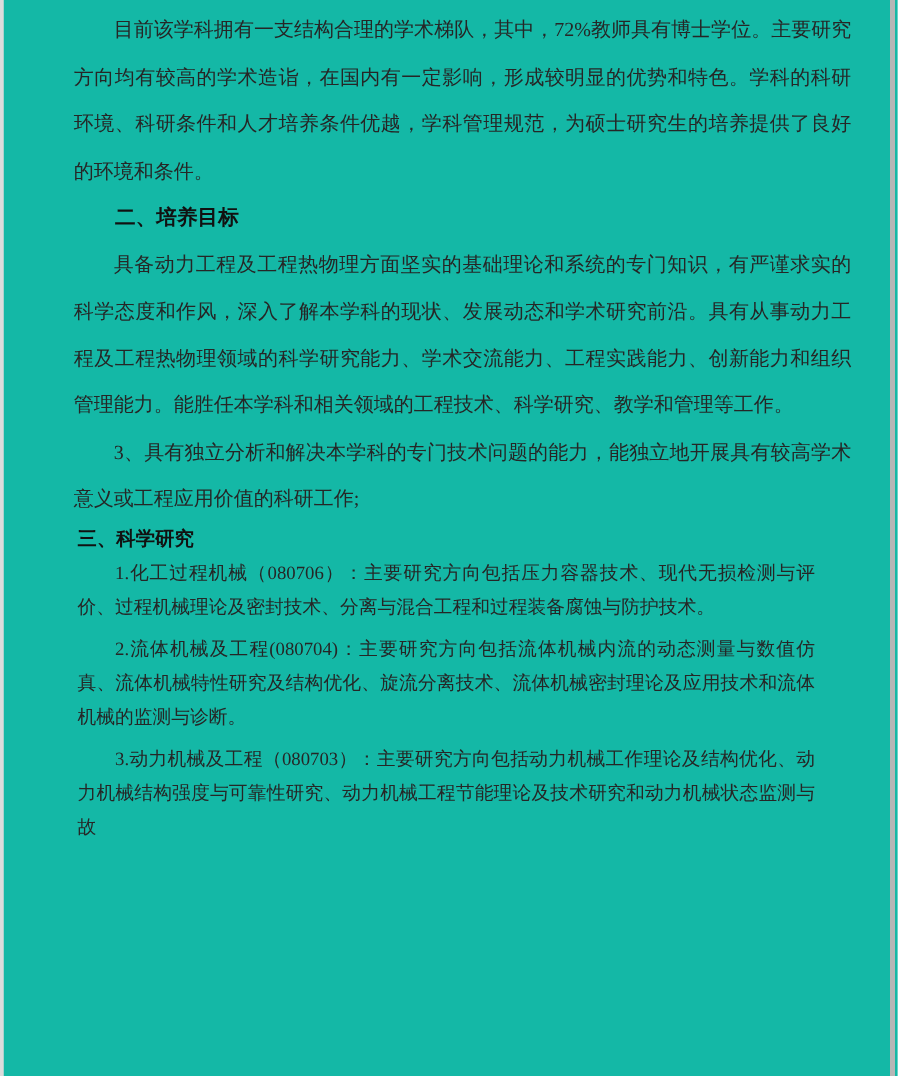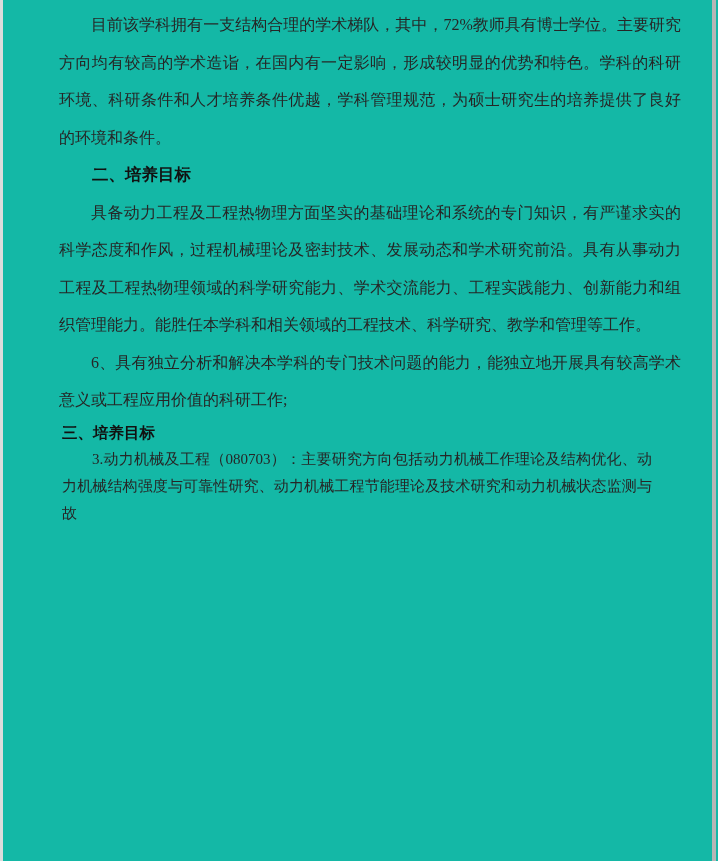--- a/index.html
+++ b/index.html
@@ -45,21 +45,21 @@
     font-size: 16px;
     line-height: 37.5px;
     text-align: justify;
     text-justify: inter-ideograph;
   }
   .block-upper p {
     margin: 0;
     text-indent: 2em;
   }
   .heading {
-    font-family: Liberation Sans, sans-serif;
+    font-family: Liberation Mono, monospace;
     font-weight: bold;
     color: #111111;
     text-indent: 0;
     margin: 0;
   }
   .heading-2 {
     font-size: 16.5px;
     line-height: 37.5px;
   }
   
@@ -86,28 +86,30 @@
 
 <div class="page">
 
   <div class="content">
 
     <div class="block-upper">
       <p>目前该学科拥有一支结构合理的学术梯队，其中，72%教师具有博士学位。主要研究方向均有较高的学术造诣，在国内有一定影响，形成较明显的优势和特色。学科的科研环境、科研条件和人才培养条件优越，学科管理规范，为硕士研究生的培养提供了良好的环境和条件。</p>
 
       <p class="heading heading-2">二、培养目标</p>
 
-      <p>具备动力工程及工程热物理方面坚实的基础理论和系统的专门知识，有严谨求实的科学态度和作风，过程机械理论及密封技术、发展动态和学术研究前沿。具有从事动力工程及工程热物理领域的科学研究能力、学术交流能力、工程实践能力、创新能力和组织管理能力。能胜任本学科和相关领域的工程技术、科学研究、教学和管理等工作。</p>
+      <p>具备动力工程及工程热物理方面坚实的基础理论和系统的专门知识，有严谨求实的科学态度和作风，深入了解本学科的现状、发展动态和学术研究前沿。具有从事动力工程及工程热物理领域的科学研究能力、学术交流能力、工程实践能力、创新能力和组织管理能力。能胜任本学科和相关领域的工程技术、科学研究、教学和管理等工作。</p>
 
-      <p>6、具有独立分析和解决本学科的专门技术问题的能力，能独立地开展具有较高学术意义或工程应用价值的科研工作;</p>
+      <p>3、具有独立分析和解决本学科的专门技术问题的能力，能独立地开展具有较高学术意义或工程应用价值的科研工作;</p>
     </div>
 
     <div class="block-lower">
-      <p class="heading heading-3">三、培养目标</p>
+      <p class="heading heading-3">三、科学研究</p>
 
+      <p class="direction">1.化工过程机械（080706）：主要研究方向包括压力容器技术、现代无损检测与评价、过程机械理论及密封技术、分离与混合工程和过程装备腐蚀与防护技术。</p>
+      <p class="direction">2.流体机械及工程(080704)：主要研究方向包括流体机械内流的动态测量与数值仿真、流体机械特性研究及结构优化、旋流分离技术、流体机械密封理论及应用技术和流体机械的监测与诊断。</p>
       <p class="direction">3.动力机械及工程（080703）：主要研究方向包括动力机械工作理论及结构优化、动力机械结构强度与可靠性研究、动力机械工程节能理论及技术研究和动力机械状态监测与故</p>
     </div>
 
   </div>
 
   <div class="left-edge"></div>
   <div class="right-edge"></div>
 </div>
 
 </body></html>

